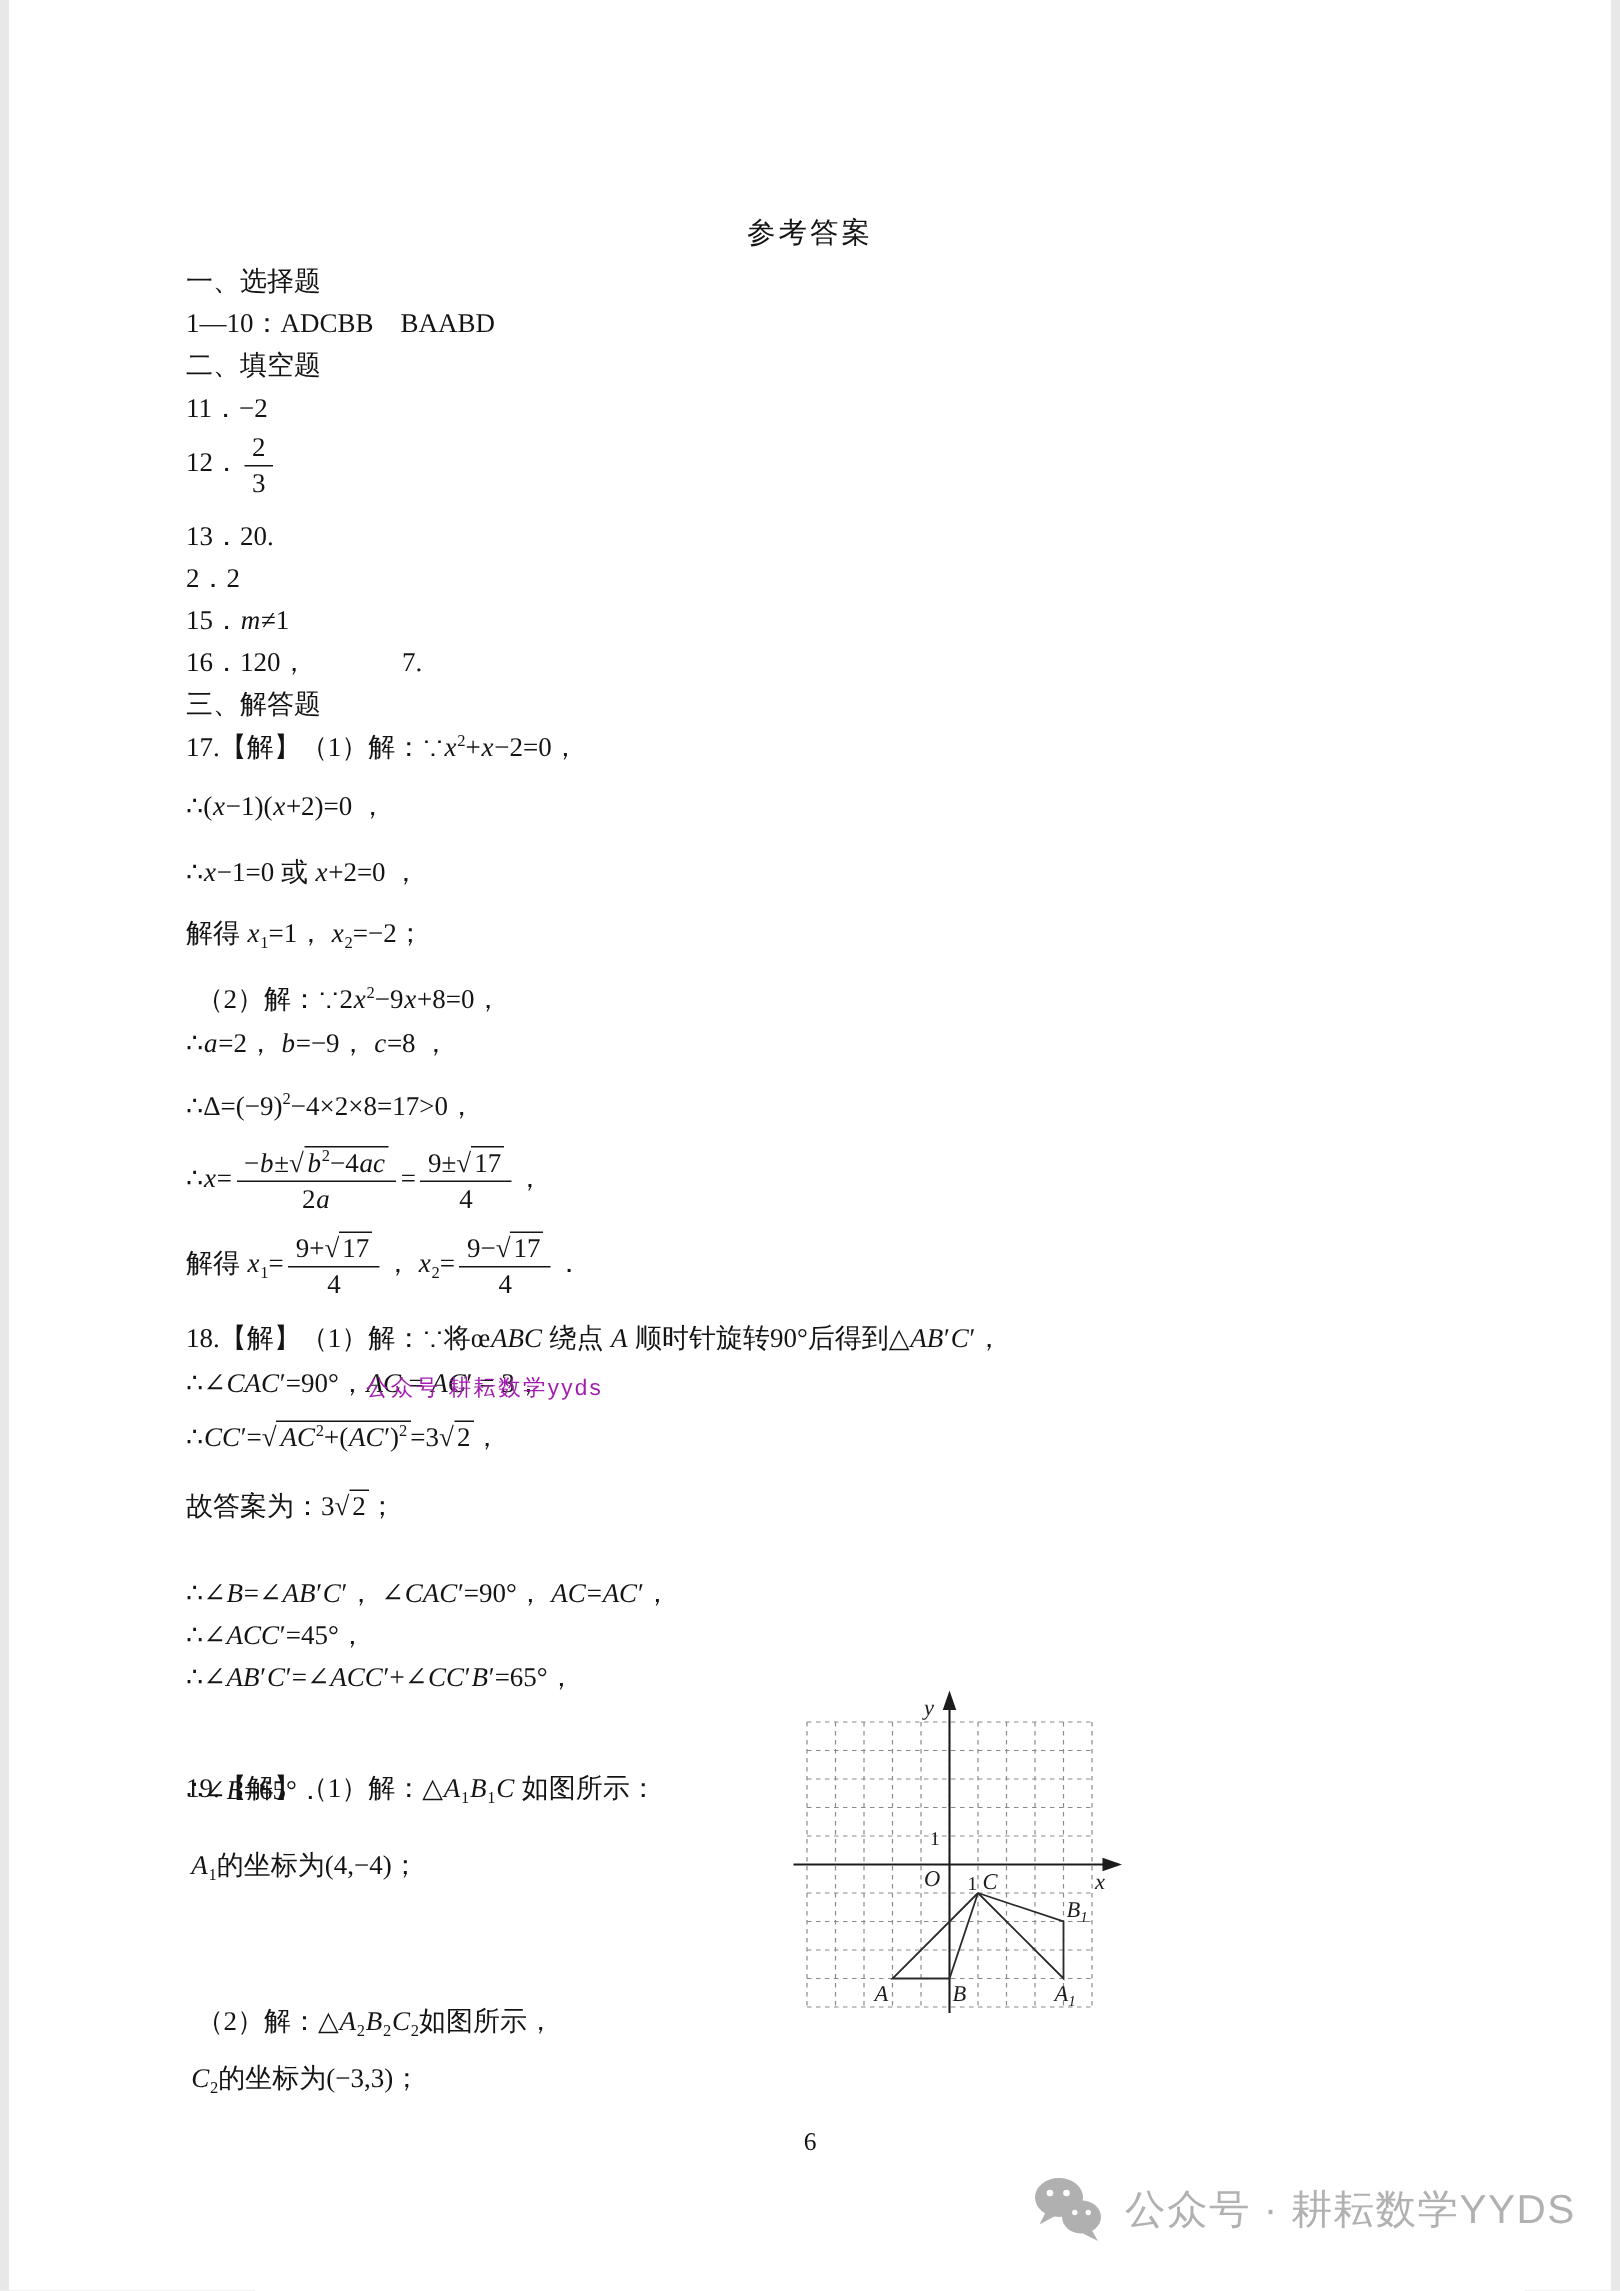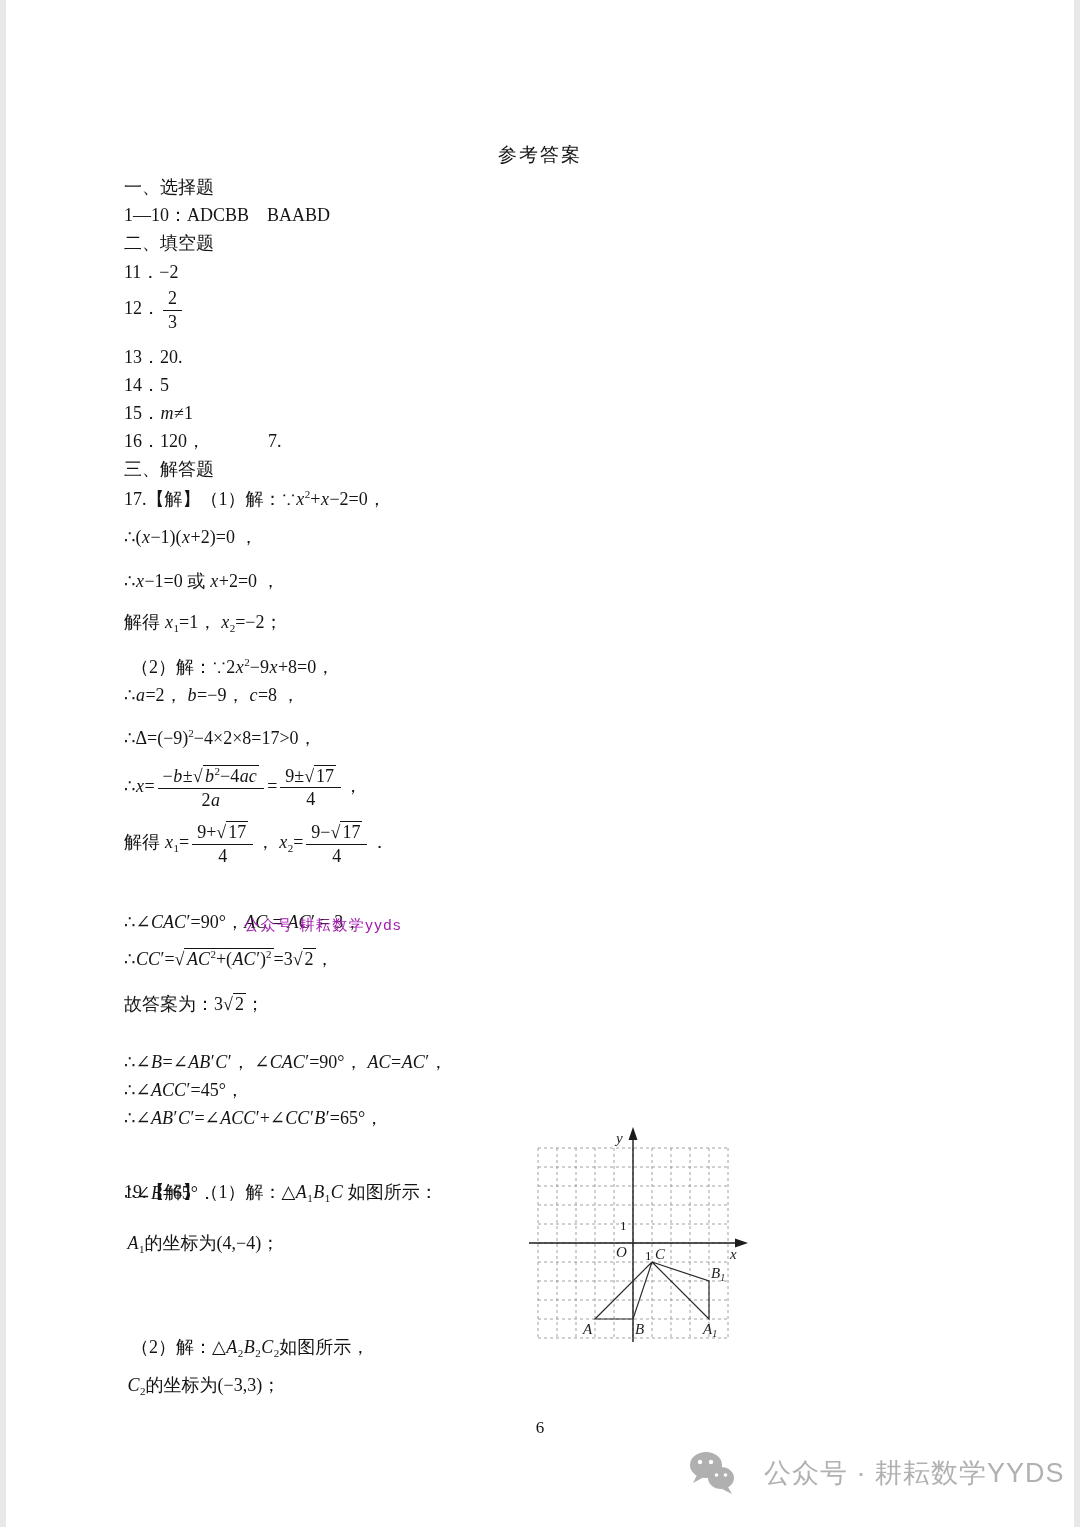--- a/index.html
+++ b/index.html
@@ -54,21 +54,21 @@
     position: absolute;
     top: 1418px; left: 0; width: 100%;
     text-align: center;
     font-size: 17px;
   }
   .wm-bottom {
     position: absolute;
     top: 1450px; left: 681px;
     display: flex;
     align-items: center;
-    gap: 25px;
+    gap: 11px;
     color: #b1b1b1;
     font-family: "Liberation Sans", "DejaVu Sans", sans-serif;
     font-size: 27px;
     letter-spacing: 1px;
     white-space: nowrap;
   }
   .fig { position: absolute; left: 515px; top: 1118px; }
   .fig text {
     font-family: "Liberation Serif", "DejaVu Serif", serif;
     font-size: 15px;
@@ -88,21 +88,21 @@
   <div class="ln" style="top:176px">一、选择题</div>
   <div class="ln" style="top:204px">1—10：ADCBB&nbsp;&nbsp;&nbsp;&nbsp;BAABD</div>
   <div class="ln" style="top:232px">二、填空题</div>
 
   <div class="ln" style="top:261px">11．−2</div>
   <div class="ln" style="top:288px">12．<span class="fr">
         <span class="n">2</span>
         <span class="d">3</span>
       </span></div>
   <div class="ln" style="top:346px">13．20.</div>
-  <div class="ln" style="top:374px">14．5</div>
+  <div class="ln" style="top:374px">2．2</div>
   <div class="ln" style="top:402px">15．<i>m</i>≠1</div>
   <div class="ln" style="top:430px">16．120，&nbsp;&nbsp;&nbsp;&nbsp;&nbsp;&nbsp;&nbsp;&nbsp;&nbsp;&nbsp;&nbsp;&nbsp;&nbsp;&nbsp;7.</div>
 
   <div class="ln" style="top:458px">三、解答题</div>
 
   <div class="ln" style="top:487px">17.【解】（1）解：∵<i>x</i><sup>2</sup>+<i>x</i>−2=0，</div>
   <div class="ln" style="top:526px">∴(<i>x</i>−1)(<i>x</i>+2)=0 ，</div>
   <div class="ln" style="top:570px">∴<i>x</i>−1=0 或 <i>x</i>+2=0 ，</div>
   <div class="ln" style="top:611px">解得 <i>x</i><sub>1</sub>=1，&nbsp;<i>x</i><sub>2</sub>=−2；</div>
   <div class="ln" style="top:655px;left:125px">（2）解：∵2<i>x</i><sup>2</sup>−9<i>x</i>+8=0，</div>
@@ -116,20 +116,21 @@
         <span class="d">4</span>
       </span>，</div>
   <div class="ln" style="top:822px">解得 <i>x</i><sub>1</sub>=<span class="fr">
         <span class="n">9+√<span class="ov">17</span></span>
         <span class="d">4</span>
       </span>，&nbsp;<i>x</i><sub>2</sub>=<span class="fr">
         <span class="n">9−√<span class="ov">17</span></span>
         <span class="d">4</span>
       </span>．</div>
 
+  <div class="ln" style="top:881px">18.【解】（1）解：∵将œ<i>ABC</i> 绕点 <i>A</i> 顺时针旋转90°后得到△<i>AB</i>′<i>C</i>′，</div>
   <div class="ln" style="top:911px">∴∠<i>CAC</i>′=90°，<i>AC</i> = <i>AC</i>′ = 3，</div>
   <div class="wm-mid">公众号 耕耘数学yyds</div>
   <div class="ln" style="top:947px">∴<i>CC</i>′=√<span class="ov"><i>AC</i><sup>2</sup>+(<i>AC</i>′)<sup>2</sup></span>=3√<span class="ov">2</span>，</div>
   <div class="ln" style="top:993px">故答案为：3√<span class="ov">2</span>；</div>
   <div class="ln" style="top:1051px">∴∠<i>B</i>=∠<i>AB</i>′<i>C</i>′，&nbsp;∠<i>CAC</i>′=90°，&nbsp;<i>AC</i>=<i>AC</i>′，</div>
   <div class="ln" style="top:1079px">∴∠<i>ACC</i>′=45°，</div>
   <div class="ln" style="top:1107px">∴∠<i>AB</i>′<i>C</i>′=∠<i>ACC</i>′+∠<i>CC</i>′<i>B</i>′=65°，</div>
   <div class="ln" style="top:1182px">∴∠<i>B</i>=65°．</div>
 
   <div class="ln" style="top:1181px">19.【解】（1）解：△<i>A</i><sub>1</sub><i>B</i><sub>1</sub><i>C</i> 如图所示：</div>

